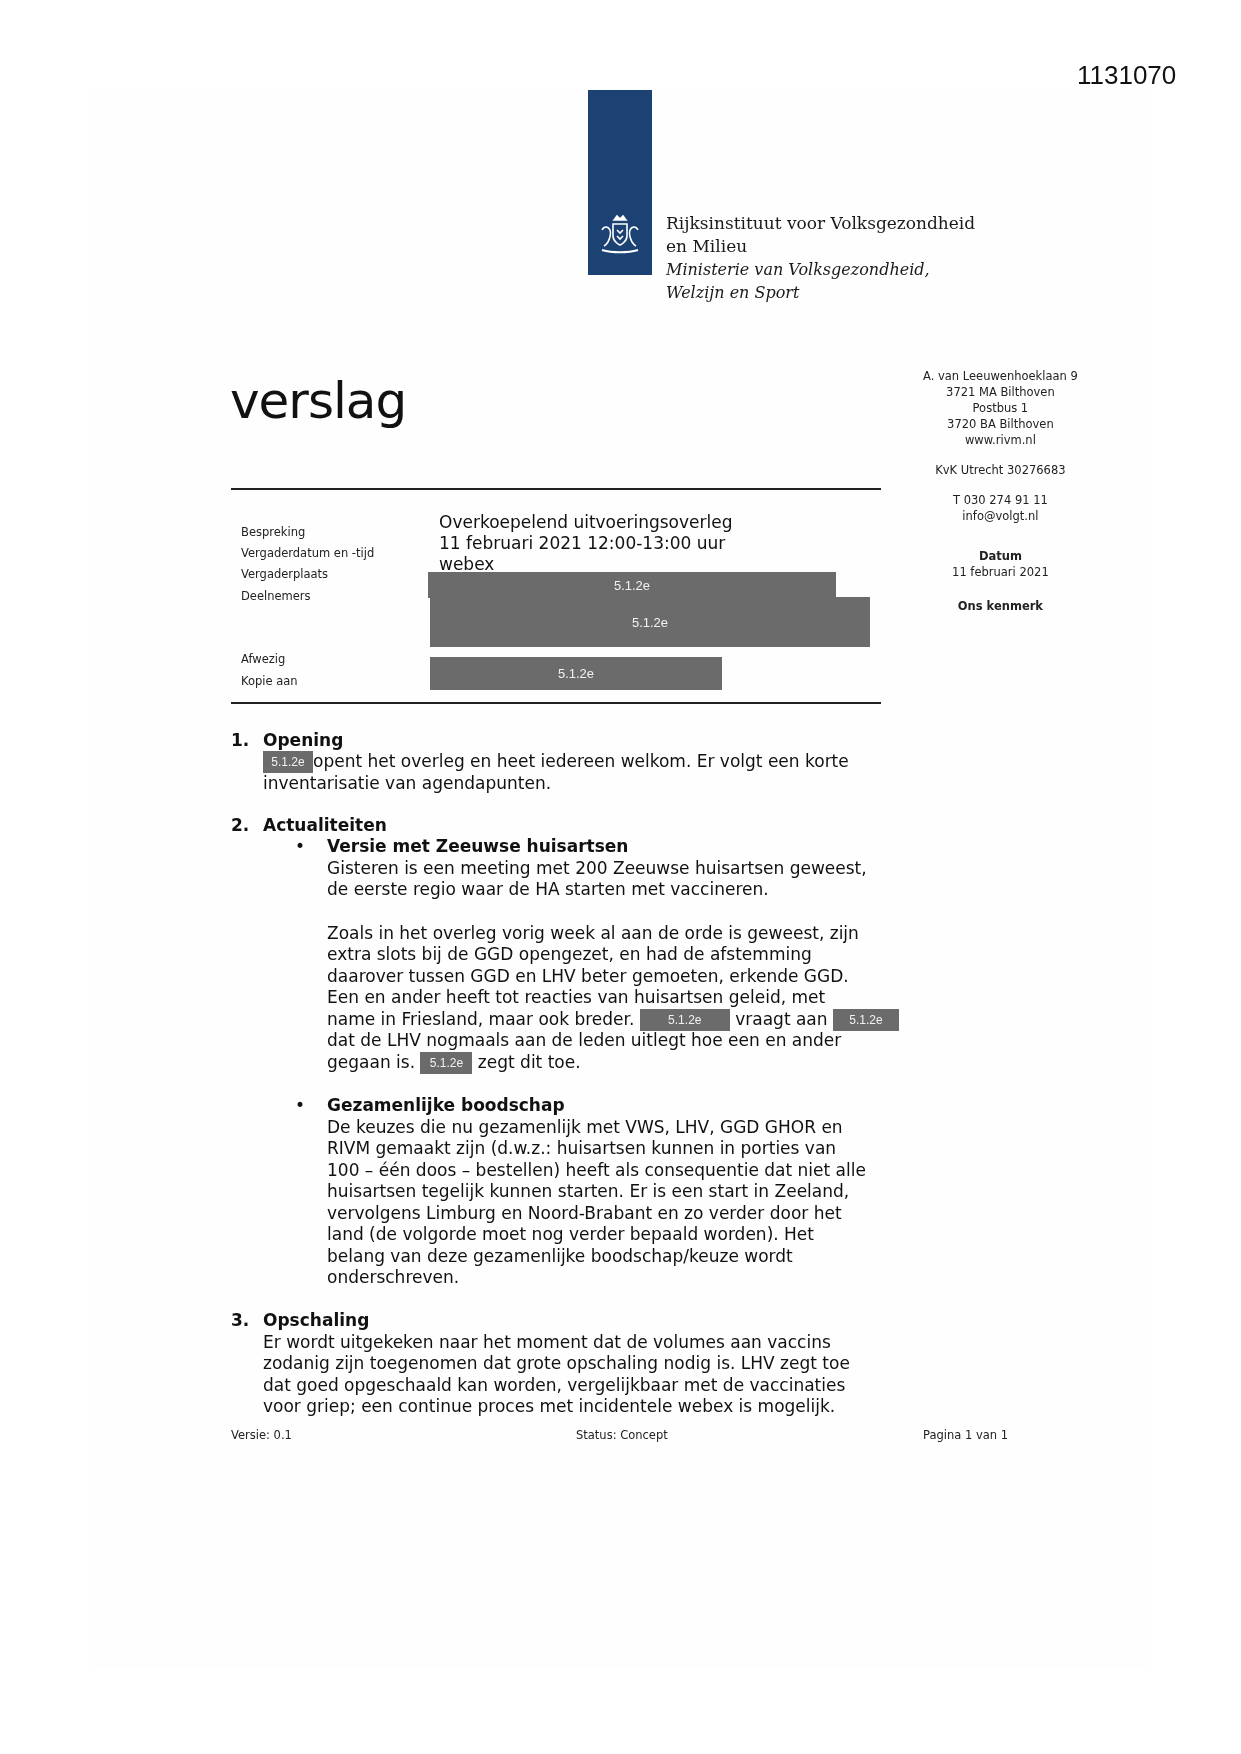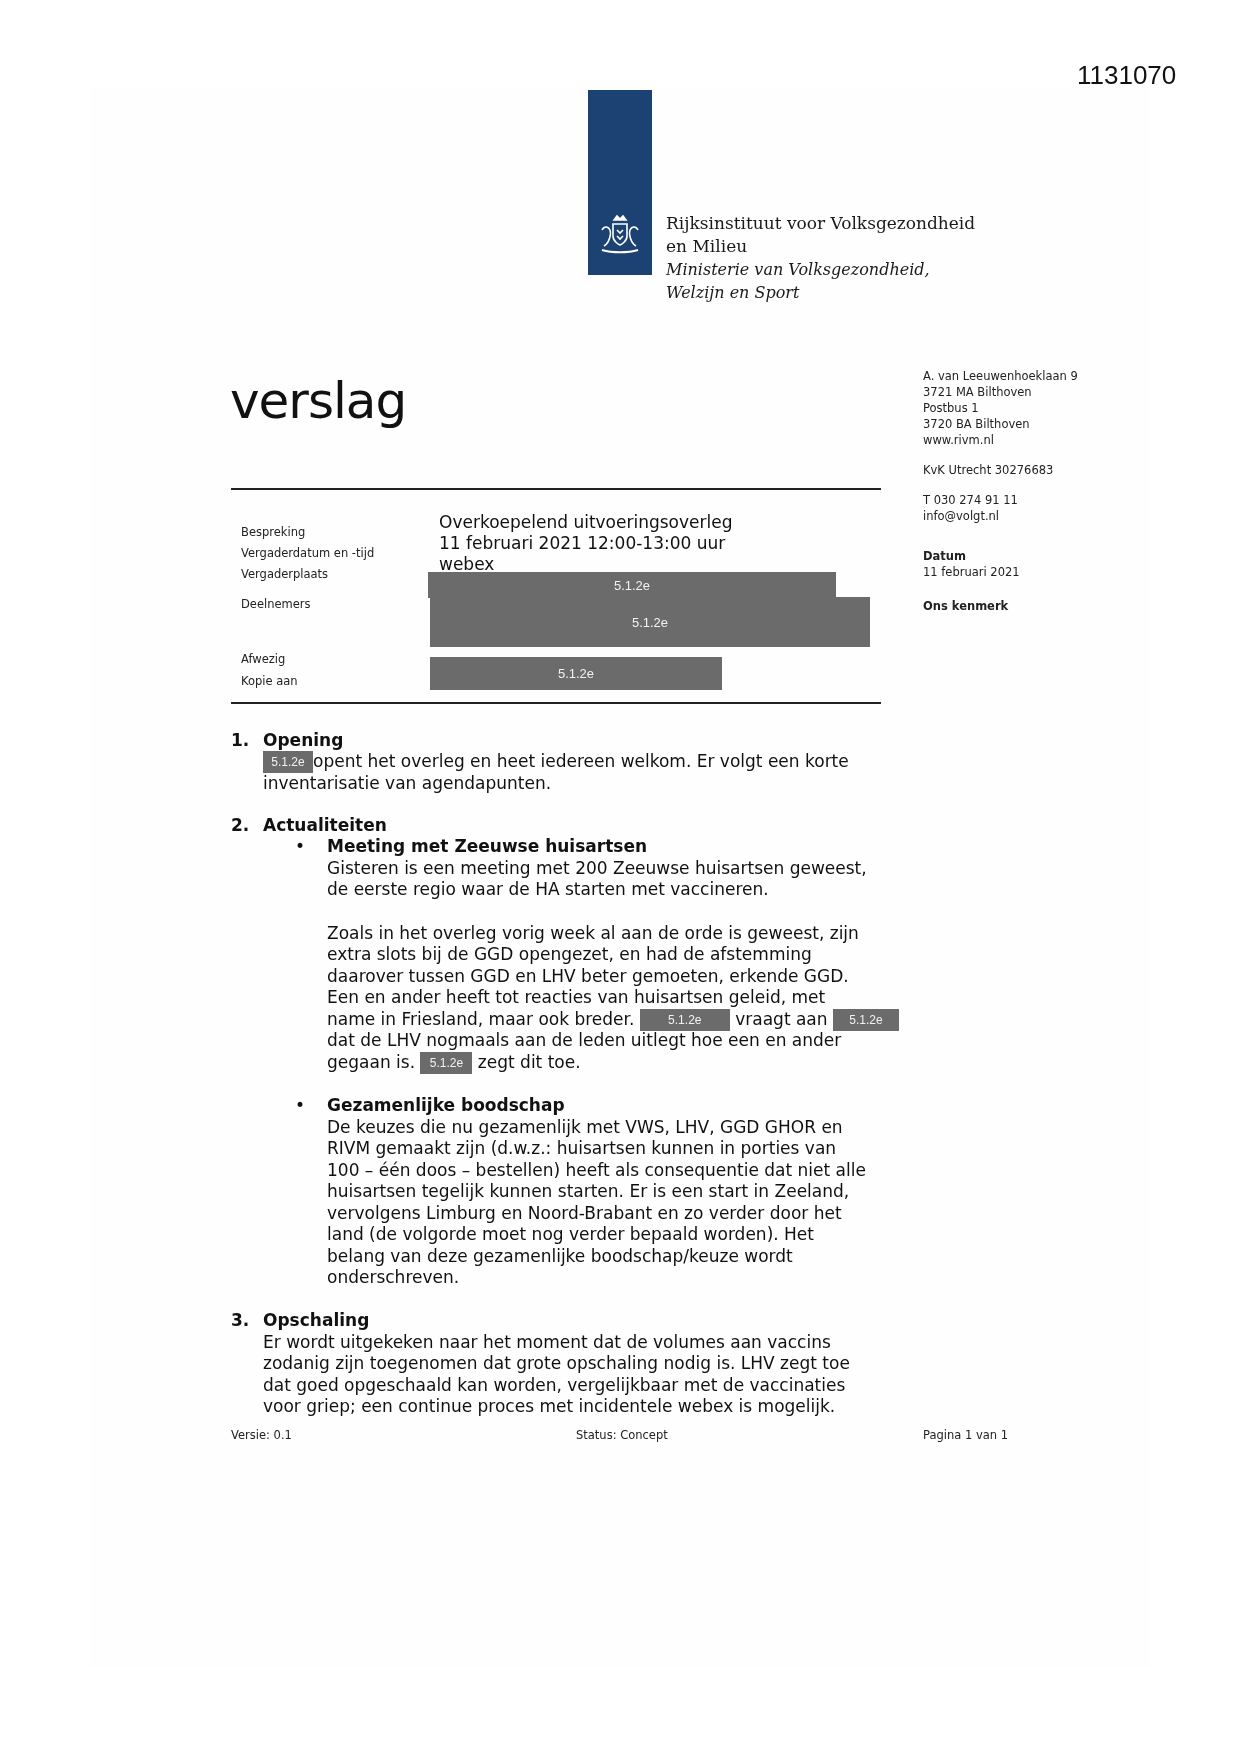--- a/index.html
+++ b/index.html
@@ -6,21 +6,21 @@
   body { width:1241px; height:1754px; background:#ffffff; position:relative; overflow:hidden;
          font-family:"DejaVu Sans", sans-serif; color:#111; }
   .page { position:absolute; left:90px; top:88px; width:1060px; height:1580px; background:#fefefe; }
   .doc-id { position:absolute; left:1077px; top:60px; font-family:"Liberation Sans", sans-serif; font-size:26px; color:#111; }
   .logo-bar { position:absolute; left:588px; top:90px; width:64px; height:185px; background:#1b4273; }
   .crest { position:absolute; left:6px; top:120px; width:52px; height:52px; }
   .org { position:absolute; left:666px; top:212px; font-family:"DejaVu Serif", serif; font-size:17px; line-height:23px; color:#1a1a1a; }
   .org .it { font-style:italic; font-size:16px; }
   .verslag { position:absolute; left:230px; top:372px; font-family:"DejaVu Sans", sans-serif; font-size:50px; letter-spacing:-1px; color:#111; }
   .addr { position:absolute; left:923px; top:368px; font-size:11.5px; line-height:16px; color:#222; }
-  .addr p { margin:0; }
+  .addr p { margin:0;text-align:center; }
   .addr .gap { height:14px; }
   .addr b { font-weight:bold;margin-top:12px; }
   .hr { position:absolute; left:231px; width:650px; height:2px; background:#222; }
   .meta-labels { position:absolute; left:241px; top:512px; font-size:11.5px; color:#222; }
   .meta-labels div { position:absolute; white-space:nowrap;margin-top:13px; }
   .meta-vals { position:absolute; left:439px; top:512px; font-size:17px; line-height:21px; color:#111; }
   .redact { position:absolute; background:#6b6b6b; color:#f2f2f2; font-family:"Liberation Sans", sans-serif;
             font-size:13px; display:flex; align-items:center; justify-content:center; }
   .body { position:absolute; left:231px; top:730px; width:720px; font-size:17px; line-height:21.6px; color:#111; }
   .sec-num { position:absolute; left:0; font-weight:bold; }
@@ -78,21 +78,21 @@
   <p><b>Ons kenmerk</b></p>
 </div>
 
 <div class="hr" style="top:488px"></div>
 <div class="hr" style="top:702px"></div>
 
 <div class="meta-labels">
   <div style="top:0">Bespreking</div>
   <div style="top:21px">Vergaderdatum en -tijd</div>
   <div style="top:42px">Vergaderplaats</div>
-  <div style="top:72px">Deelnemers</div>
+  <div style="top:64px">Deelnemers</div>
   <div style="top:127px">Afwezig</div>
   <div style="top:149px">Kopie aan</div>
 </div>
 
 <div class="meta-vals">
   <div>Overkoepelend uitvoeringsoverleg</div>
   <div>11 februari 2021 12:00-13:00 uur</div>
   <div>webex</div>
 </div>
 
@@ -106,21 +106,21 @@
   <div class="sec-title" style="top:0">Opening</div>
   <div class="txt" style="left:32px; top:21px">
     <span class="inline-redact" style="width:50px">5.1.2e</span><span>opent het overleg en heet iedereen welkom. Er volgt een korte</span>
   </div>
   <div class="txt" style="left:32px; top:43px">inventarisatie van agendapunten.</div>
 
   <div class="sec-num" style="top:85px">2.</div>
   <div class="sec-title" style="top:85px">Actualiteiten</div>
 
   <div class="bullet" style="top:106px">•</div>
-  <div class="txt" style="left:96px; top:106px; font-weight:bold">Meeting met Zeeuwse huisartsen</div>
+  <div class="txt" style="left:96px; top:106px; font-weight:bold">Versie met Zeeuwse huisartsen</div>
   <div class="txt" style="left:96px; top:128px">Gisteren is een meeting met 200 Zeeuwse huisartsen geweest,</div>
   <div class="txt" style="left:96px; top:149px">de eerste regio waar de HA starten met vaccineren.</div>
 
   <div class="txt" style="left:96px; top:193px">Zoals in het overleg vorig week al aan de orde is geweest, zijn</div>
   <div class="txt" style="left:96px; top:214px">extra slots bij de GGD opengezet, en had de afstemming</div>
   <div class="txt" style="left:96px; top:236px">daarover tussen GGD en LHV beter gemoeten, erkende GGD.</div>
   <div class="txt" style="left:96px; top:257px">Een en ander heeft tot reacties van huisartsen geleid, met</div>
   <div class="txt" style="left:96px; top:279px">
     <span>name in Friesland, maar ook breder.</span>
     <span class="inline-redact" style="width:90px">5.1.2e</span>

